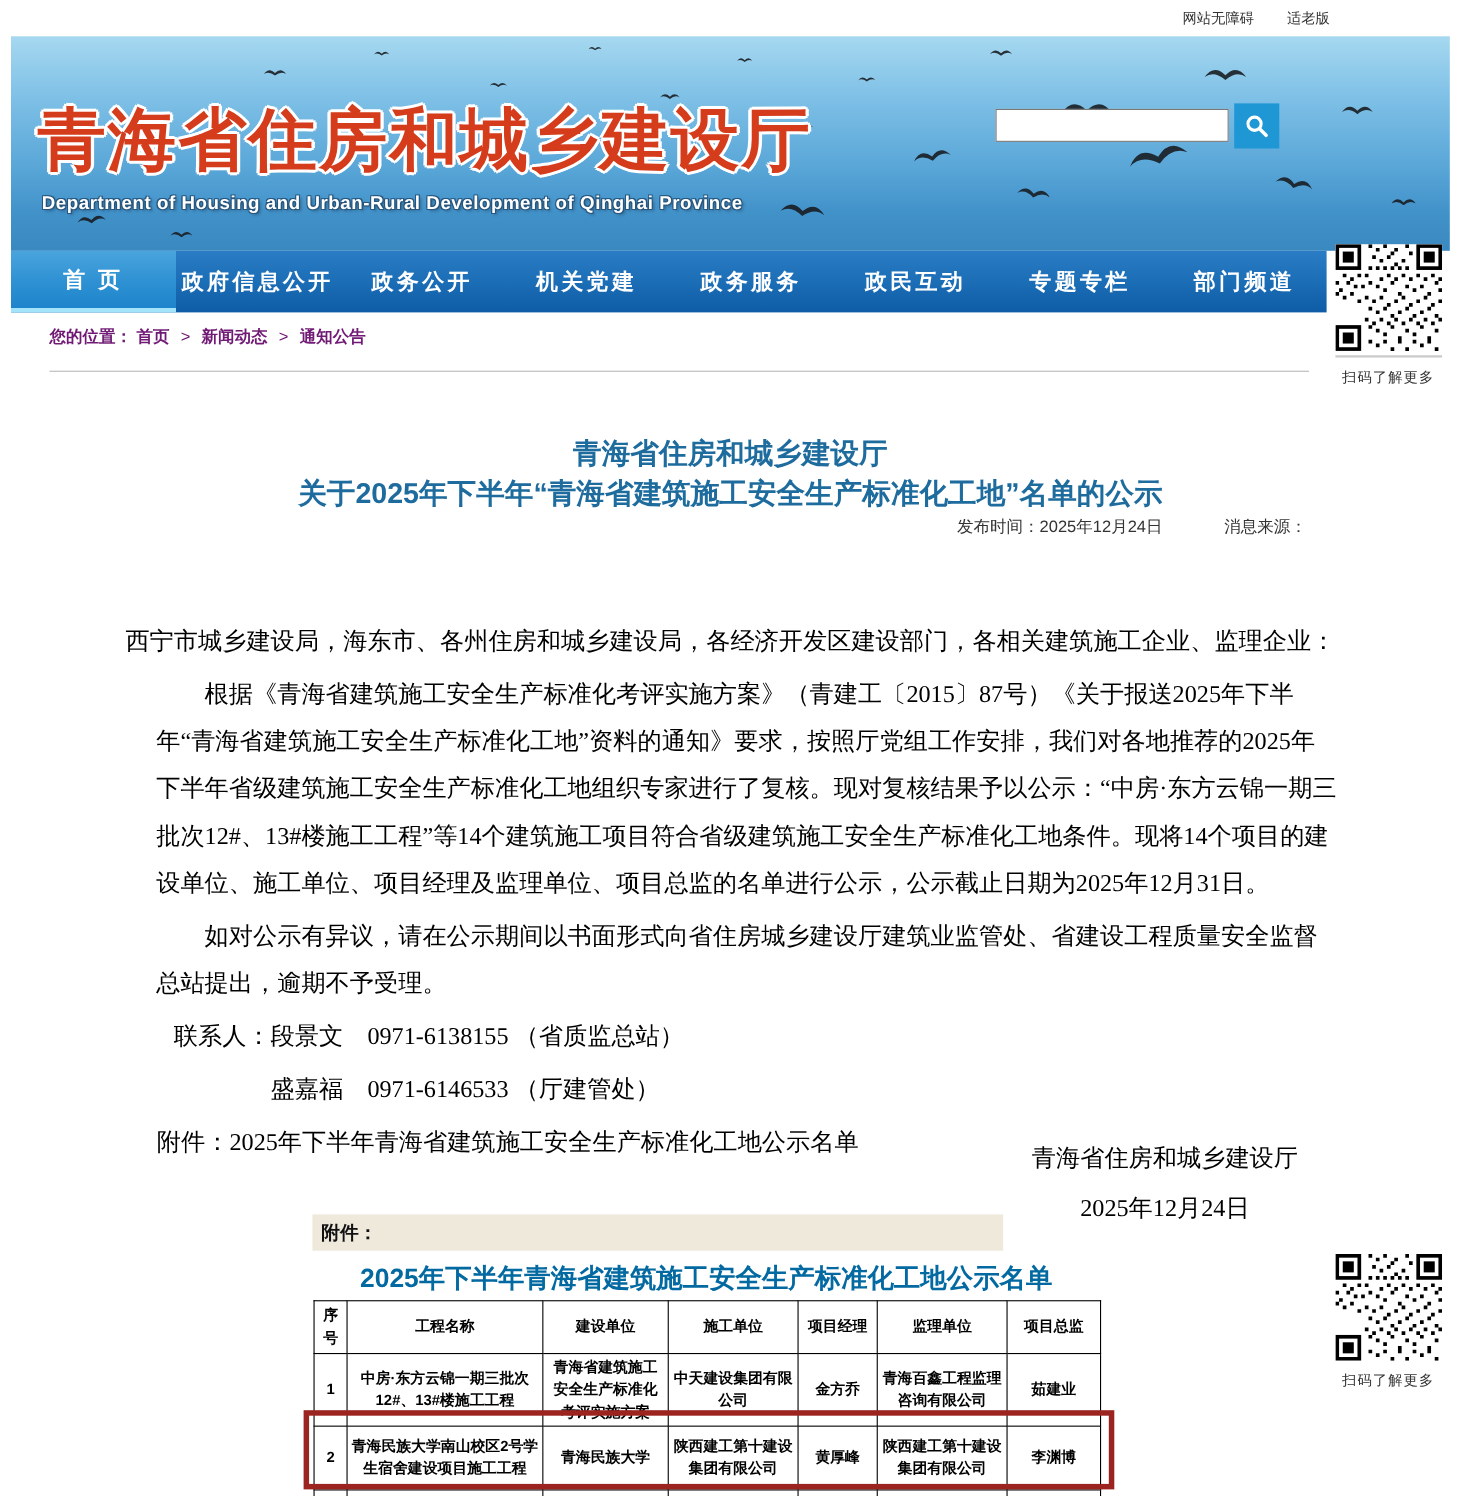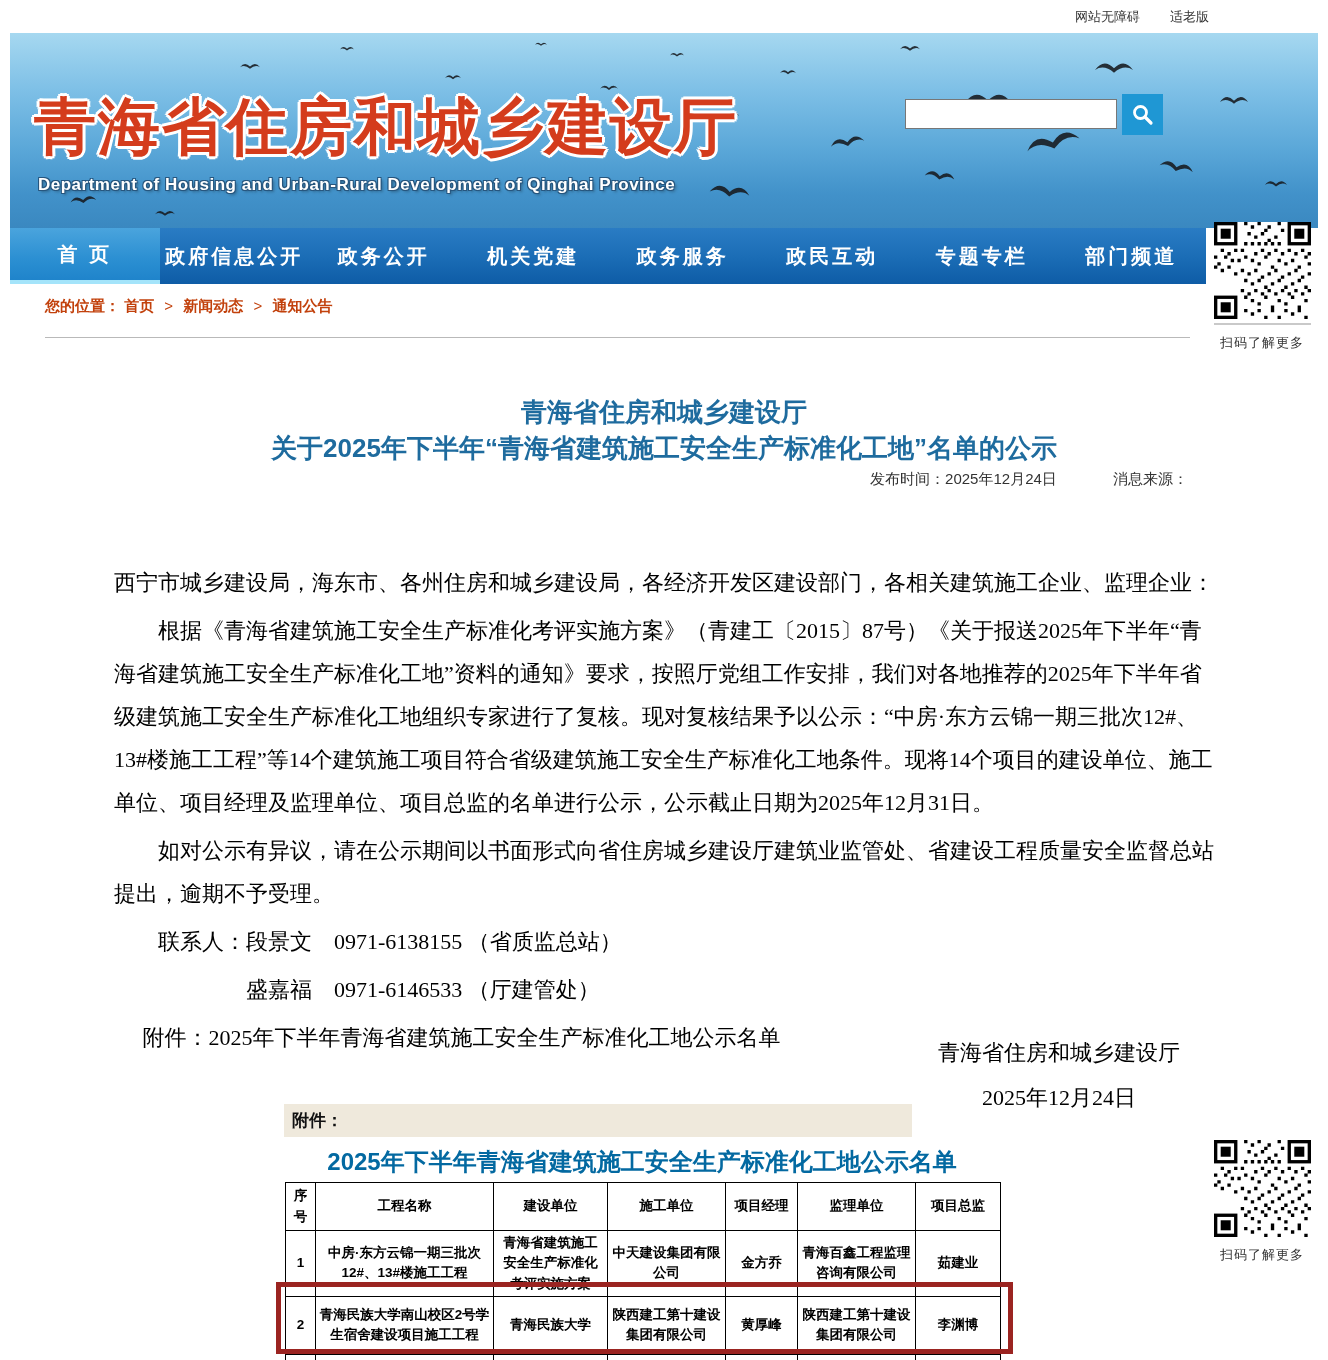--- a/index.html
+++ b/index.html
@@ -39,34 +39,34 @@
 
   
   .qr-panel{position:absolute;right:16px;width:100px;text-align:center;}
   .qr-panel.top{top:222px;}
   .qr-panel.bottom{top:1140px;}
   .qr-panel svg{width:97px;height:97px;background:#fff;display:block;margin:0 auto;}
   .qr-panel.top svg{border-bottom:2px solid #c9c9c9;padding-bottom:4px;}
   .qr-caption{margin-top:9px;font-size:13px;color:#333;letter-spacing:1px;}
 
   
-  .breadcrumb{position:absolute;left:45px;top:297px;font-size:15px;font-weight:bold;color:#c2410c;}
+  .breadcrumb{position:absolute;left:45px;top:297px;font-size:15px;font-weight:bold;color:#701a75;}
   .breadcrumb .sep{margin:0 6px;font-weight:normal;}
   .crumb-divider{position:absolute;left:45px;top:337px;width:1145px;border-top:1px solid #b9b9b9;}
 
   
   .article-title{position:absolute;left:114px;top:394px;width:1100px;text-align:center;
     color:#1e6b9e;font-size:26px;font-weight:bold;line-height:36px;}
   .article-meta{position:absolute;left:114px;top:470px;width:1100px;text-align:right;
     font-size:15px;color:#333;}
   .article-meta span{margin:0 26px;}
   .article-body{position:absolute;left:114px;top:556px;width:1102px;
     font-family:"Liberation Serif",serif;font-size:22px;line-height:43px;color:#000;}
   .article-body p{margin:5px 0 0 0;}
-  .article-body p.indent{text-indent:2em;}
+  .article-body p.indent{text-indent:2em;margin-left:28px;}
   .article-body p.contact1{text-indent:2em;}
   .article-body p.contact2{text-indent:6em;}
   .article-body p.attach{text-indent:1.3em;}
   .signature{position:absolute;right:148px;top:1030px;text-align:center;
     font-family:"Liberation Serif",serif;font-size:22px;line-height:45px;}
 
   
   .attach-strip{position:absolute;left:284px;top:1104px;width:628px;height:33px;background:#efe9dc;
     display:flex;align-items:center;padding-left:8px;box-sizing:border-box;
     font-size:17px;font-weight:bold;color:#111;}

